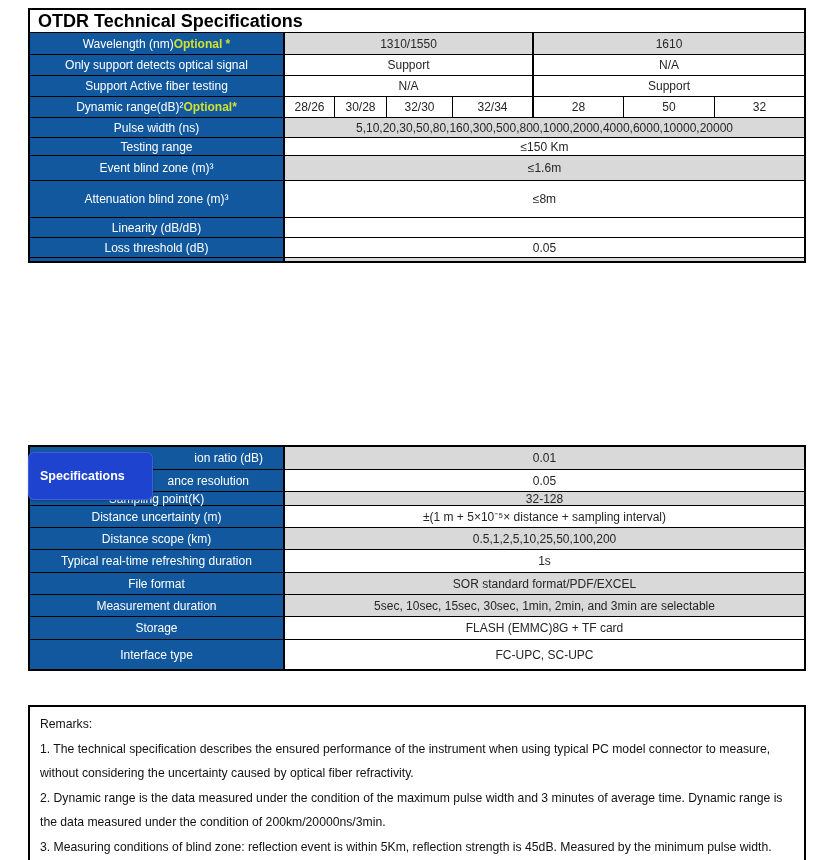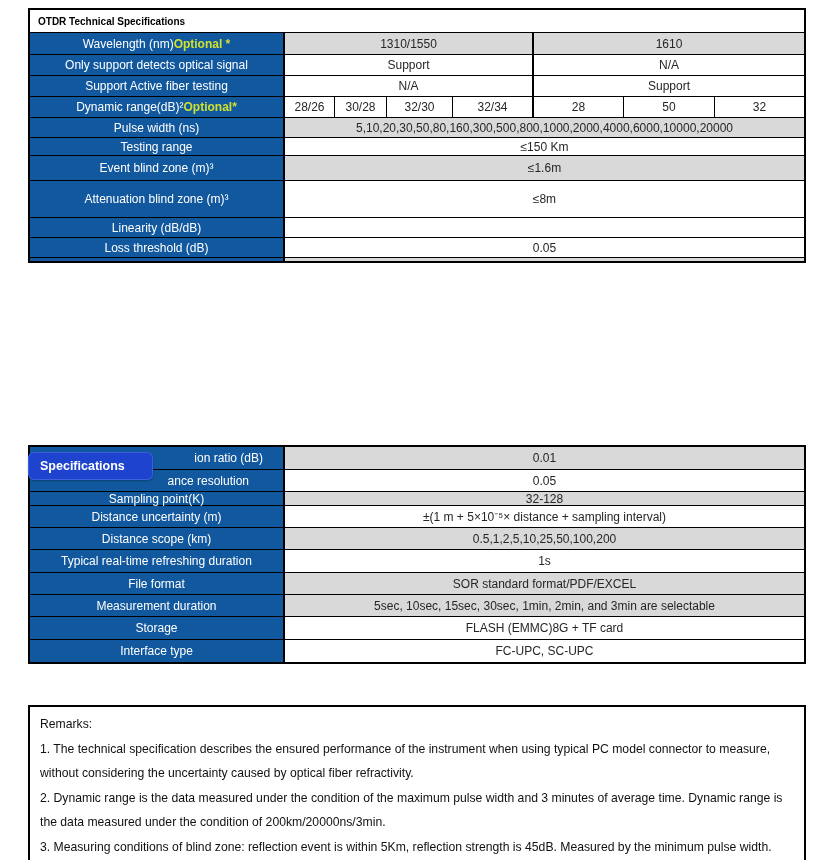--- a/index.html
+++ b/index.html
@@ -6,38 +6,38 @@
   .page {
     position:relative; width:821px; height:860px; background:#ffffff;
     font-family:"Liberation Sans", sans-serif; color:#1a1a1a; overflow:hidden;
   }
   .tbl { position:absolute; left:28px; width:778px; border:2px solid #000; box-sizing:border-box; background:#fff; }
   .t1 { top:8px; }
   .t2 { top:445px; }
   .trow { display:flex; border-top:1px solid #000; box-sizing:border-box; align-items:stretch; }
   .trow.first { border-top:none; }
   .titlebar { height:22px; display:flex; align-items:center; padding-left:8px;
-    font-weight:bold; font-size:10px; color:#000; background:#fff; }
+    font-weight:bold; font-size:18px; color:#000; background:#fff; }
   .lbl { flex:0 0 255px; width:255px; background:#11589e; color:#fff;
     display:flex; align-items:center; justify-content:center; 
     font-size:12px; border-right:2px solid #000; box-sizing:border-box; text-align:center; }
   .lbl .opt { color:#cfe02f; font-weight:bold; }
   .lbl.frag { justify-content:flex-end; }
   .val { flex:1; display:flex; align-items:center; justify-content:center;
     font-size:12px; color:#262626; box-sizing:border-box; background:#fff; text-align:center; }
   .gray .val { background:#d9d9d9; }
   .val.grpA { flex:0 0 247px; }
   .val.div2 { border-left:2px solid #000; }
   .val.div1 { border-left:1px solid #000; }
   .c1 { flex:0 0 49px; } .c2 { flex:0 0 52px; } .c3 { flex:0 0 66px; }
   .c4 { flex:0 0 80px; } .c5 { flex:0 0 91px; } .c6 { flex:0 0 91px; }
   .sliver { height:4px; }
   .sliver .lbl, .sliver .val { min-height:0; }
   .spec-btn {
-    position:absolute; left:28px; top:452px; width:125px; height:28px;
+    position:absolute; left:28px; top:452px; width:125px; height:48px;
     background:#1e43cf; border-radius:6px; z-index:5;
     color:#fff; font-weight:bold; font-size:12.5px;
     display:flex; align-items:center; padding-left:12px; box-sizing:border-box;
     box-shadow: inset 0 0 0 1px rgba(120,150,255,.35), 0 1px 2px rgba(0,0,0,.25);
   }
   .remarks { position:absolute; left:28px; top:705px; width:778px; height:172px;
     border:2px solid #000; box-sizing:border-box; padding:5px 12px 0 10px;
     font-size:12.2px; color:#111; background:#fff; }
   .remarks p { margin:0; line-height:24.5px; }
 </style>
@@ -159,21 +159,21 @@
     <div class="trow gray" style="height:22px">
       <div class="lbl">Measurement duration</div>
       <div class="val">5sec, 10sec, 15sec, 30sec, 1min, 2min, and 3min are selectable</div>
     </div>
 
     <div class="trow" style="height:23px">
       <div class="lbl">Storage</div>
       <div class="val">FLASH (EMMC)8G + TF card</div>
     </div>
 
-    <div class="trow" style="height:23px">
+    <div class="trow" style="height:30px">
       <div class="lbl">Interface type</div>
       <div class="val">FC-UPC, SC-UPC</div>
     </div>
   </div>
 
   <div class="spec-btn">
     <span>Specifications</span>
   </div>
 
   <div class="remarks">

